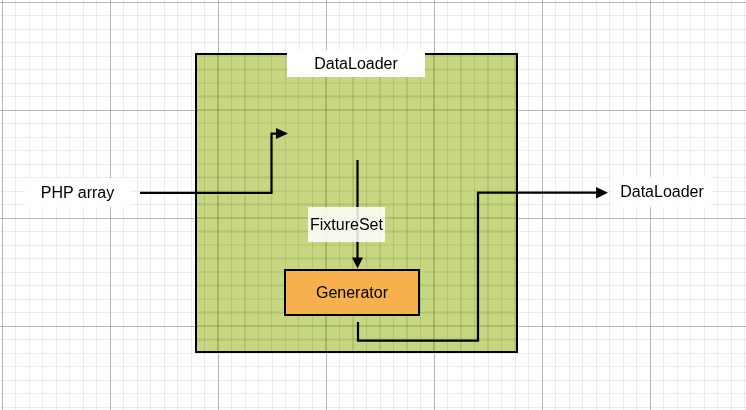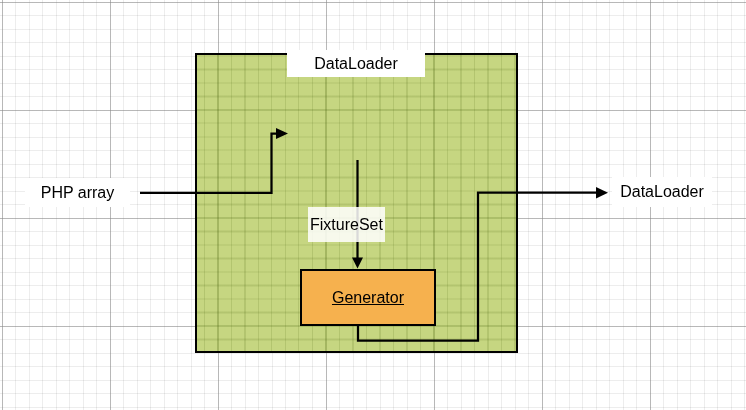--- a/index.html
+++ b/index.html
@@ -52,21 +52,21 @@
     box-sizing: border-box;
     border: 2.5px solid #000;
     background: #f6b14e;
     display: flex;
     align-items: center;
     justify-content: center;
     font-size: 16px;
     z-index: 3;
   }
   .node-fixturebuilder { left: 288px; top: 107px; width: 135px; height: 53px; }
-  .node-generator      { left: 300px; top: 269px; width: 136px; height: 57px; text-decoration: underline; }
+  .node-generator      { left: 284px; top: 269px; width: 136px; height: 47px; }
 
   .floating-label {
     position: absolute;
     display: flex;
     align-items: center;
     justify-content: center;
     font-size: 16px;
     white-space: nowrap;
     z-index: 4;
   }

